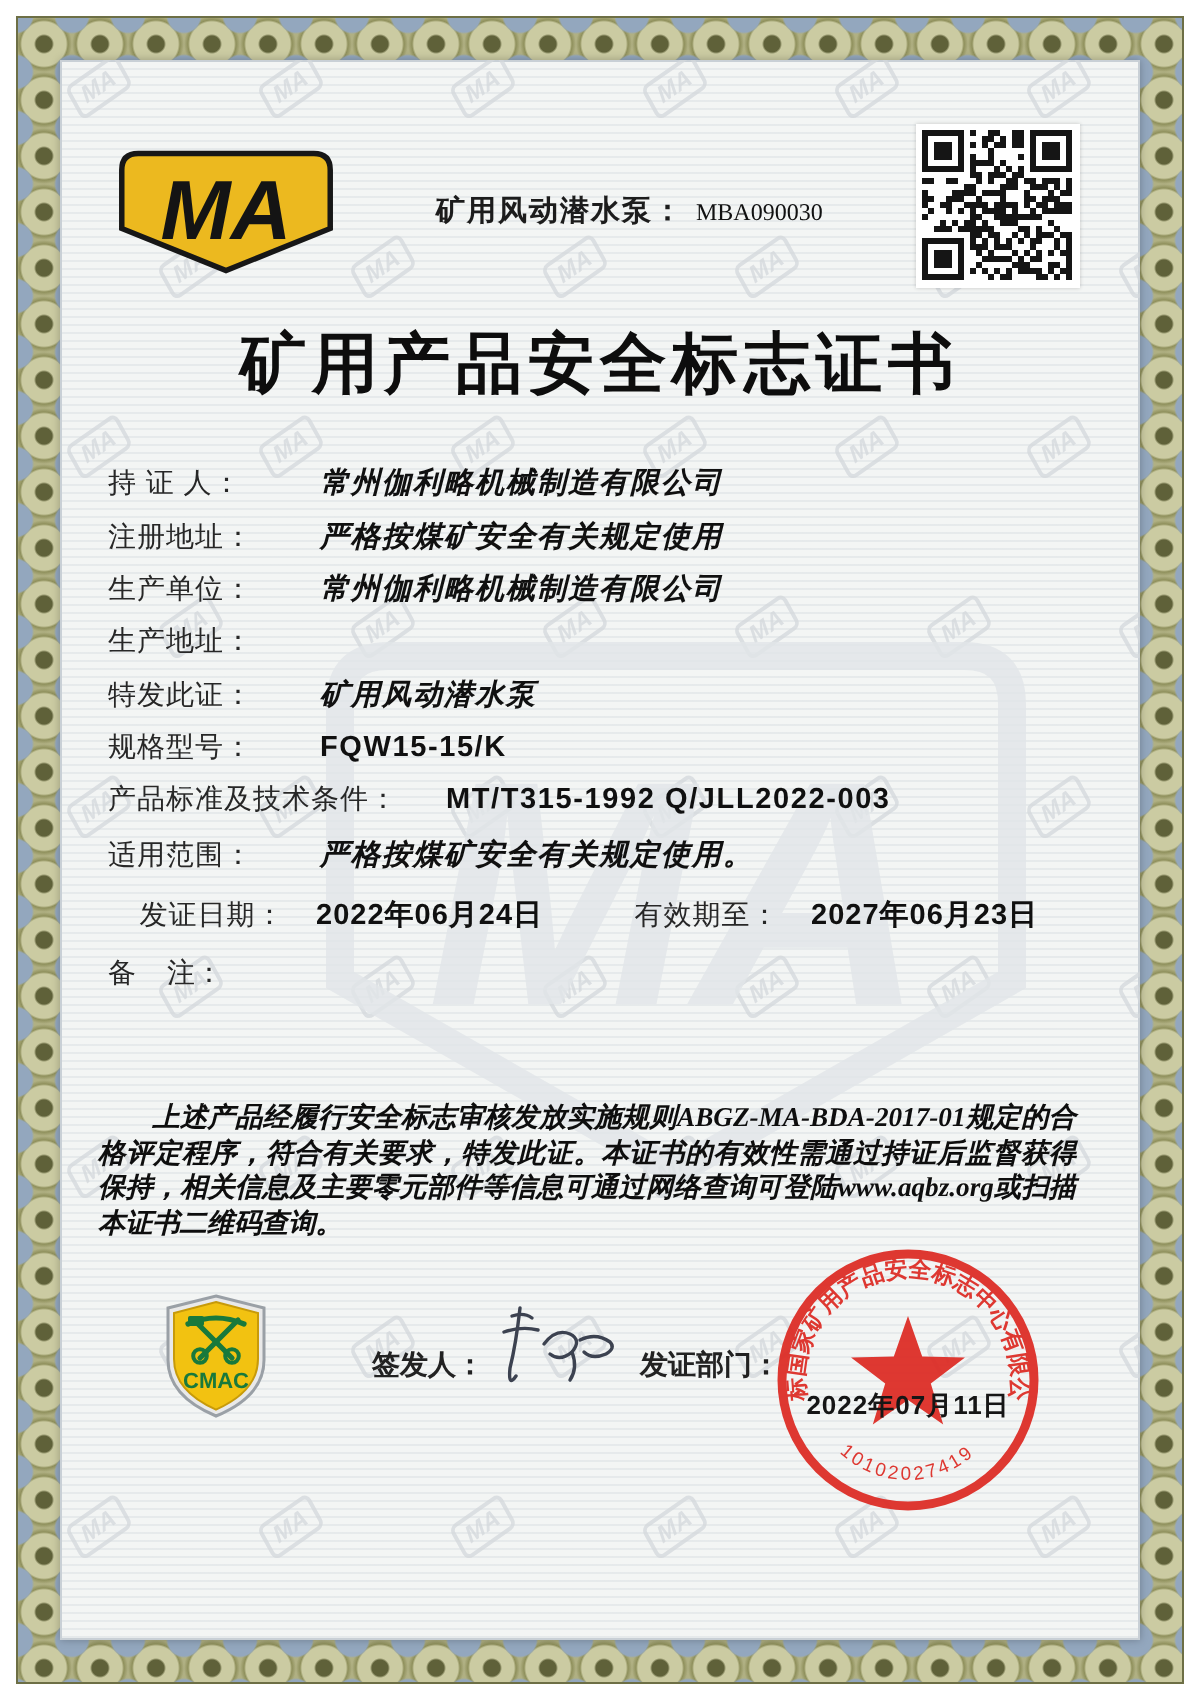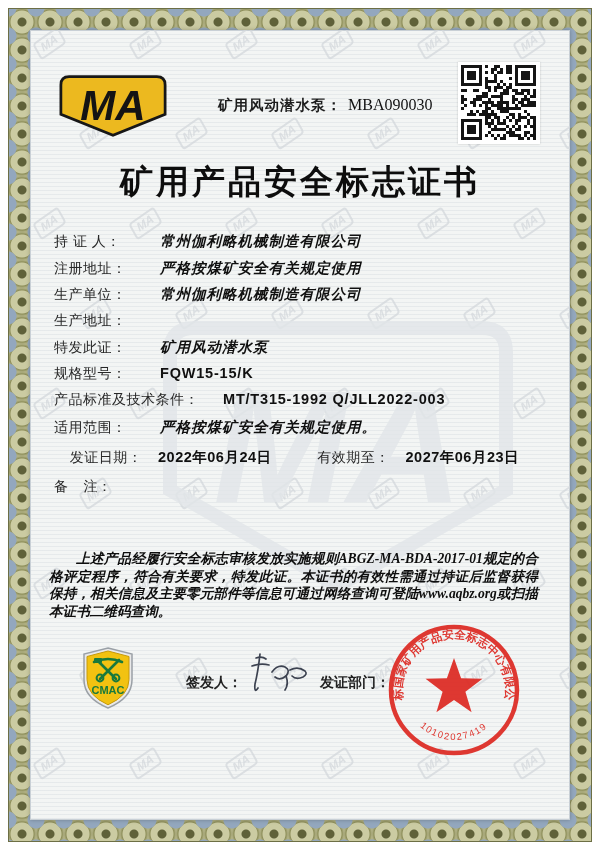--- a/index.html
+++ b/index.html
@@ -23,21 +23,21 @@
   .wm{position:absolute;inset:0;overflow:hidden;z-index:0;}
   .wm-badge{position:absolute;font:italic 900 12px "Liberation Sans",sans-serif;
     color:#d4d8dc;border:2px solid #d4d8dc;border-radius:4px;padding:0 4px;line-height:15px;
     transform:rotate(-35deg) skewX(-6deg);opacity:.75;}
   .wm-big{position:absolute;left:128px;top:280px;z-index:0;opacity:.8;}
   .content{position:absolute;inset:0;z-index:1;}
 
   .ma-logo{position:absolute;left:28px;top:44px;width:110px;height:64px;}
   .hdr-line{position:absolute;left:188px;top:66px;white-space:nowrap;}
   .hdr-label{font-size:14.5px;font-weight:bold;color:#1c1c1c;letter-spacing:1px;}
-  .hdr-num{font-size:16px;color:#111;font-family:"Liberation Serif",serif;margin-left:6px;}
+  .hdr-num{font-size:12px;color:#111;font-family:"Liberation Serif",serif;margin-left:6px;}
   .qr-box{position:absolute;left:428px;top:32px;width:82px;height:82px;background:#fff;box-shadow:0 0 2px rgba(0,0,0,.2);}
   .qr-box svg{position:absolute;left:3px;top:3px;}
 
   .title{position:absolute;left:0;top:130px;width:100%;text-align:center;
     font-size:33px;font-weight:900;color:#0d0d0d;letter-spacing:3px;}
 
   .fields{position:absolute;left:24px;top:202px;width:486px;}
   .row{display:flex;align-items:baseline;height:26.5px;}
   .flabel{width:106px;flex:0 0 106px;font-size:14px;color:#272727;letter-spacing:.5px;white-space:pre;}
   .flabel.wide{width:auto;flex:0 0 auto;padding-right:24px;text-align:right;}
@@ -464,16 +464,17 @@
           <text font-family="Liberation Sans, sans-serif" font-size="11.4" font-weight="bold" fill="#dd2a23">
             <textPath href="#sealArc" startOffset="50%" text-anchor="middle">安标国家矿用产品安全标志中心有限公司</textPath>
           </text>
           <polygon points="68,36 75.1,56.3 96.5,56.7 79.4,69.7 85.6,90.3 68,78 50.4,90.3 56.6,69.7 39.5,56.7 60.9,56.3" fill="#dd2a23"></polygon>
           <path id="sealNumArc" d="M 35.9 106.3 A 50 50 0 0 0 100.1 106.3" fill="none"></path>
           <text font-family="Liberation Sans, sans-serif" font-size="9.5" fill="#dd2a23" letter-spacing="1.5">
             <textPath href="#sealNumArc" startOffset="50%" text-anchor="middle">1101020274198</textPath>
           </text>
         </g>
       </svg>
+      <div class="seal-date">2022年07月11日</div>
 
     </div>
   </div>
 </div>
 
 </body></html>

